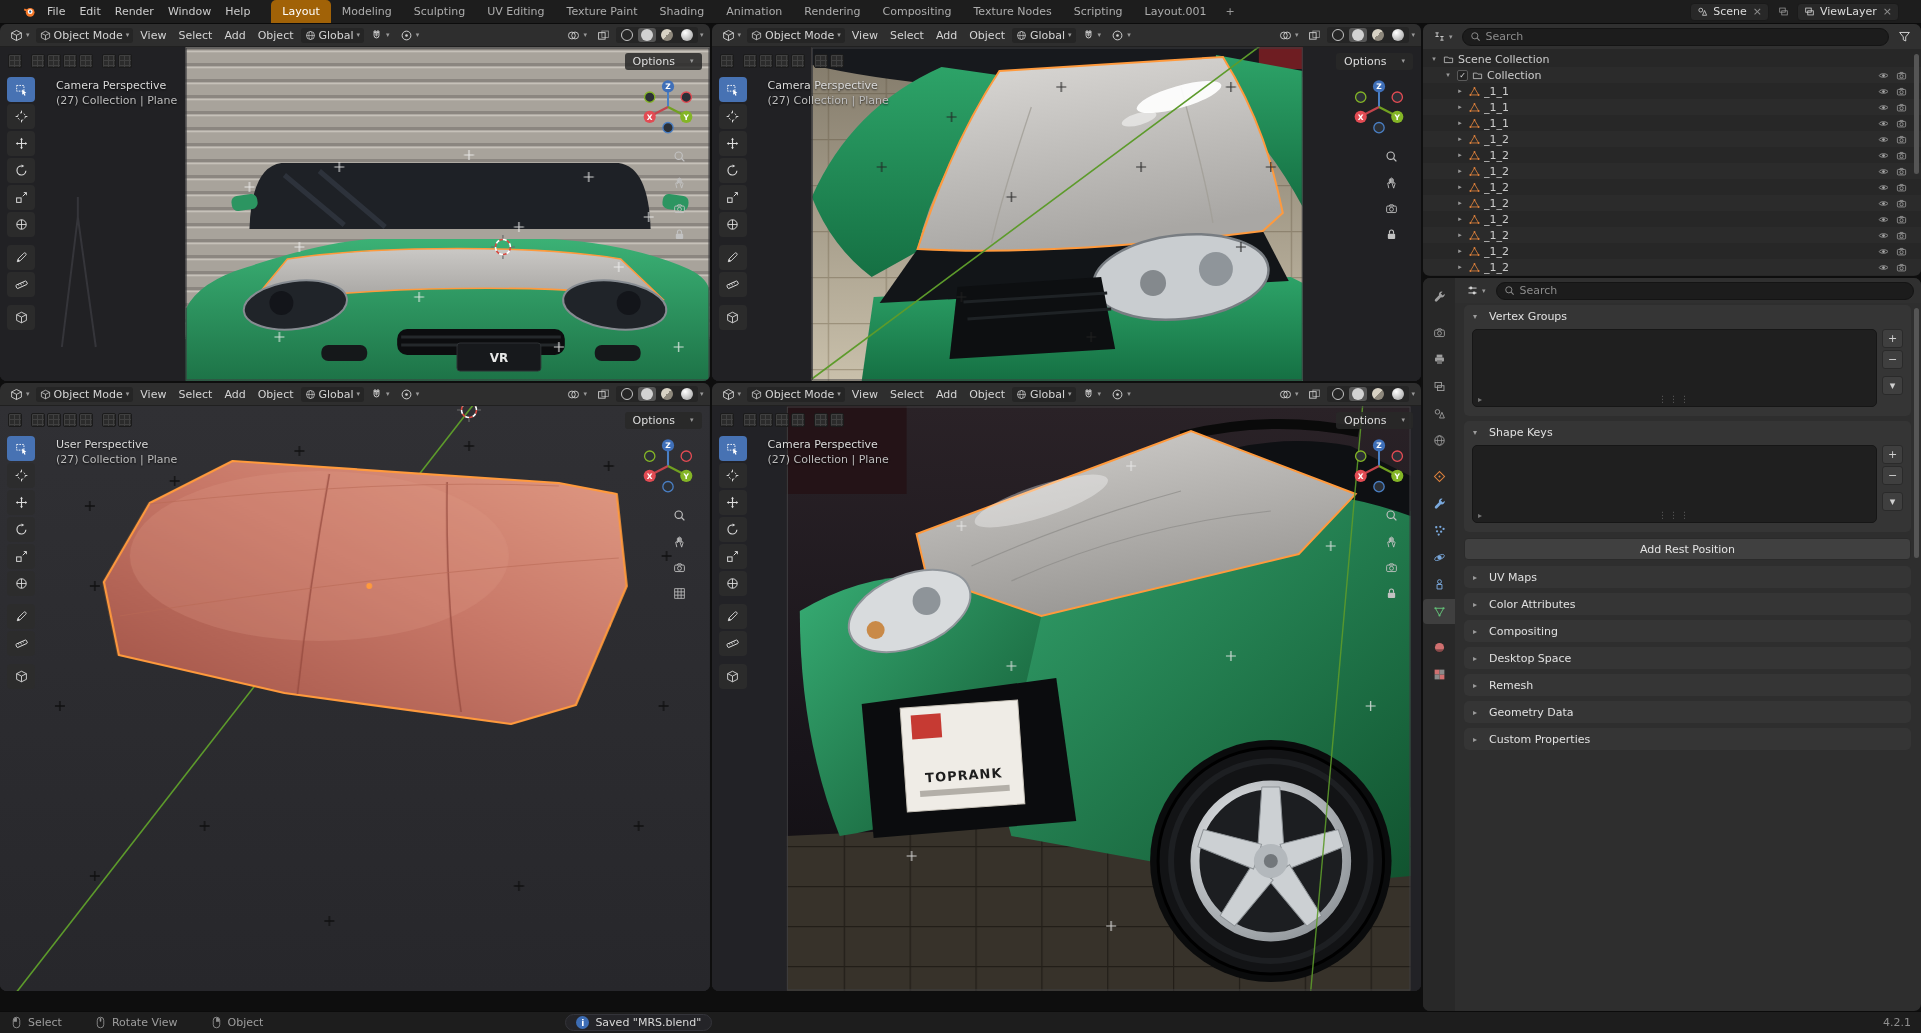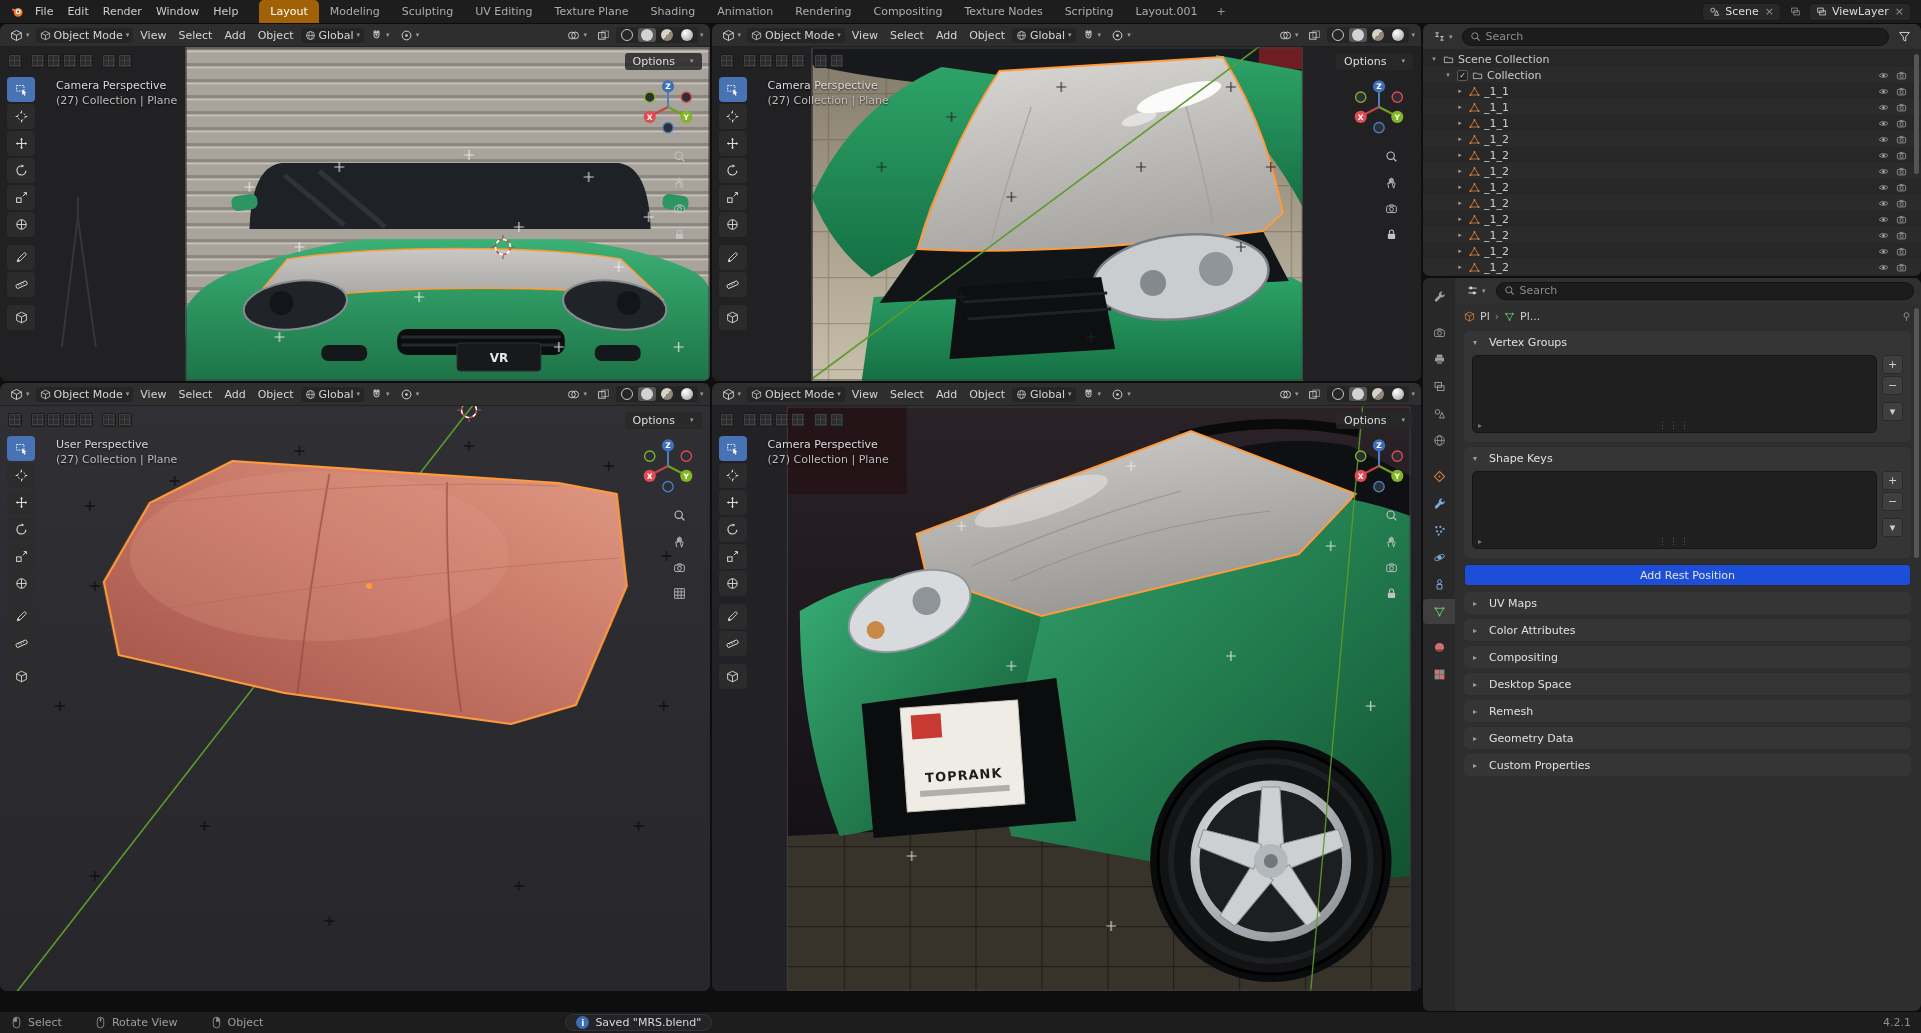--- a/index.html
+++ b/index.html
@@ -4,21 +4,21 @@
 <style>
   *{box-sizing:border-box;margin:0;padding:0}
   html,body{background:#000;font-family:"DejaVu Sans",sans-serif;}
   .app{width:1921px;height:1033px;background:#0e0e0e;display:flex;flex-direction:column;font-size:11px;color:#cfcfcf;position:relative;overflow:hidden}
   
   .titlebar{height:20px;background:#191919;display:flex;align-items:center;gap:7px;padding-left:7px;flex:none}
   .titlebar .ttl{color:#bdbdbd;white-space:nowrap}
   .win-btns{margin-left:auto;display:flex;height:100%}
   .win-btn{width:38px;display:grid;place-items:center;color:#c0c0c0;font-size:11px}
   
-  .topbar{height:24px;background:#1d1d1d;display:flex;align-items:center;padding:0 8px;flex:none;border-bottom:1px solid #0c0c0c}
+  .topbar{height:24px;background:#1d1d1d;display:flex;align-items:center;padding:0 20px;flex:none;border-bottom:1px solid #0c0c0c}
   .logo{width:18px;height:18px;display:grid;place-items:center;margin-right:2px}
   .menu{padding:0 7px;color:#cccccc;height:100%;display:flex;align-items:center}
   .wtabs{display:flex;align-items:stretch;height:100%;margin-left:14px}
   .wtab{padding:0 11px;display:flex;align-items:center;color:#adadad;white-space:nowrap}
   .wtab.active{background:#a16207;border-radius:5px 5px 0 0;color:#fff}
   .wtab.plus{color:#9a9a9a;padding:0 8px}
   .tb-right{margin-left:auto;display:flex;align-items:center;gap:5px;margin-right:2px}
   .pill{background:#282828;border:1px solid #1a1a1a;border-radius:4px;height:18px;display:flex;align-items:center;gap:5px;padding:0 6px;color:#dcdcdc}
   .pill .x{color:#909090;margin-left:1px}
   .mini{width:18px;height:18px;display:grid;place-items:center;color:#9a9a9a}
@@ -94,21 +94,21 @@
   .panel{background:#353535;border-radius:5px}
   .pheader{height:22px;display:flex;align-items:center;gap:7px;padding:0 9px;color:#e0e0e0}
   .pheader .tw{font-size:8px;color:#9c9c9c;width:9px}
   .listwrap{display:flex;gap:5px;padding:2px 8px 9px}
   .listbox{flex:1;height:78px;background:#1f1f1f;border:1px solid #161616;border-radius:5px;position:relative}
   .grip{position:absolute;bottom:2px;left:50%;transform:translateX(-50%);color:#555;font-size:9px;letter-spacing:2px}
   .lfilter{position:absolute;bottom:2px;left:5px;color:#777;font-size:8px}
   .sidebtns{width:21px;display:flex;flex-direction:column;gap:2px}
   .sbtn{height:19px;background:#3f3f3f;border:1px solid #2a2a2a;border-radius:3px;display:grid;place-items:center;color:#cfcfcf;font-size:11px}
   .sbtn.sp{margin-top:5px}
-  .restbtn{height:22px;background:#1d4ed8;border:1px solid #2a2a2a;border-radius:4px;display:grid;place-items:center;color:#e3e3e3;margin:1px 0}
+  .restbtn{height:22px;background:#404040;border:1px solid #2a2a2a;border-radius:4px;display:grid;place-items:center;color:#e3e3e3;margin:1px 0}
   
   .statusbar{height:22px;background:#1d1d1d;border-top:1px solid #0b0b0b;display:flex;align-items:center;gap:10px;padding:0 10px;flex:none;color:#9d9d9d}
   .hint{display:flex;align-items:center;gap:5px;margin-right:22px}
   .hint .icon{color:#8f8f8f}
   .msg{display:flex;align-items:center;gap:6px;background:#242428;border:1px solid #34343a;border-radius:10px;padding:1px 10px;color:#d8d8d8;margin-left:270px}
   .info{width:13px;height:13px;border-radius:50%;background:#3d6db5;color:#fff;font-size:9px;display:grid;place-items:center;font-weight:bold}
   .version{margin-left:auto;color:#8e8e8e}
   .icon{width:13px;height:13px;display:block}
   .icon.sm{width:11px;height:11px}
   .defs{position:absolute;width:0;height:0;overflow:hidden}
@@ -344,21 +344,21 @@
     <span class="menu">File</span>
     <span class="menu">Edit</span>
     <span class="menu">Render</span>
     <span class="menu">Window</span>
     <span class="menu">Help</span>
     <div class="wtabs">
       <span class="wtab active">Layout</span>
       <span class="wtab">Modeling</span>
       <span class="wtab">Sculpting</span>
       <span class="wtab">UV Editing</span>
-      <span class="wtab">Texture Plane</span>
+      <span class="wtab">Texture Paint</span>
       <span class="wtab">Shading</span>
       <span class="wtab">Animation</span>
       <span class="wtab">Rendering</span>
       <span class="wtab">Compositing</span>
       <span class="wtab">Texture Nodes</span>
       <span class="wtab">Scripting</span>
       <span class="wtab">Layout.001</span>
       <span class="wtab plus">+</span>
     </div>
     <div class="tb-right">
@@ -1600,36 +1600,20 @@
                 <svg class="icon">
                   <use href="#i-props"></use>
                 </svg>
                 <span class="caret">▾</span>
               </span>
             <span class="srch">
                 <svg class="icon sm">
                   <use href="#i-zoom"></use>
                 </svg>
                 <span>Search</span>
-              </span>
-          </div>
-          <div class="crumbs">
-            <svg class="icon sm" style="color:#e0823c">
-                <use href="#i-cube"></use>
-              </svg>
-            <span>Pl</span>
-            <span class="sep">›</span>
-            <svg class="icon sm" style="color:#63c077">
-                <use href="#i-tri-data"></use>
-              </svg>
-            <span>Pl...</span>
-            <span class="pinw">
-                <svg class="icon sm">
-                  <use href="#i-pin"></use>
-                </svg>
               </span>
           </div>
           <div class="pscroll">
             <div class="panel">
               <div class="pheader">
                   <span class="tw">▾</span>
                   <span>Vertex Groups</span>
                 </div>
               <div class="listwrap">
                 <div class="listbox">

